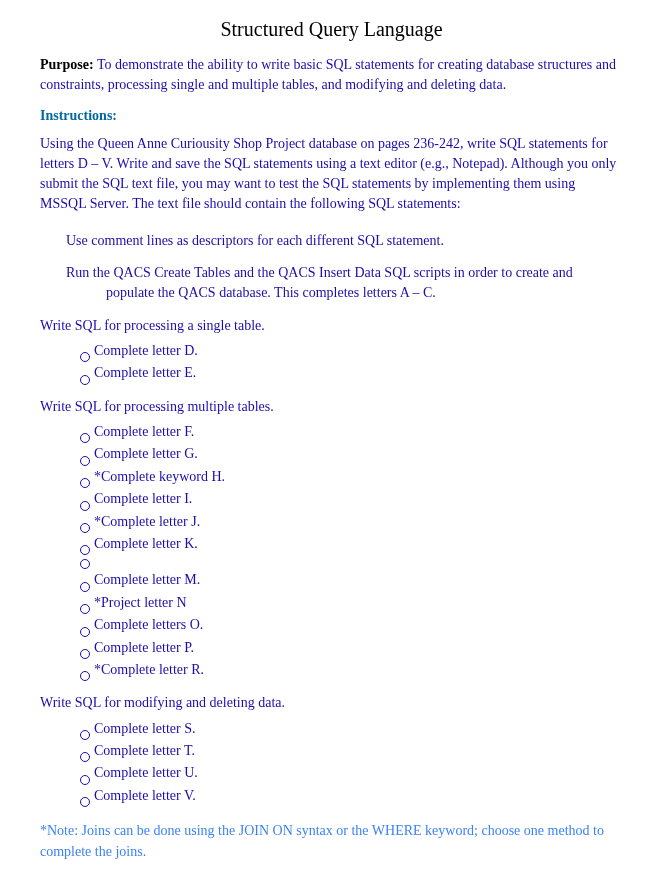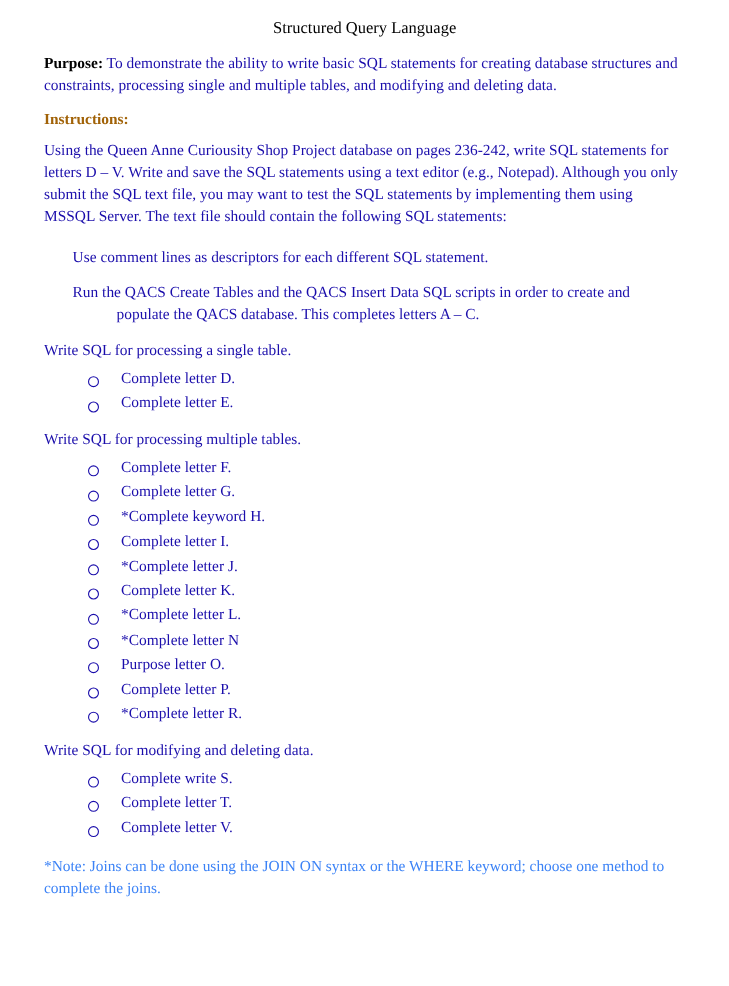--- a/index.html
+++ b/index.html
@@ -11,39 +11,39 @@
       font-family: Times New Roman, serif;
       font-size: 14px;
       background: #ffffff;
       color: #000000;
       width: 663px;
       min-height: 896px;
       padding: 18px 40px 20px 40px;
     }
     .page-title {
       text-align: center;
-      font-size: 15px;
+      font-size: 20px;
       font-weight: normal;
       margin-bottom: 14px;
       color: #000;
     }
     .purpose-block {
       margin-bottom: 12px;
       line-height: 1.45;
       color: #1a0dab;
     }
     .purpose-block .label {
       font-weight: bold;
       color: #000;
       text-align: right;
     }
     .instructions-label {
       font-weight: bold;
       margin-bottom: 10px;
-      color: #a16207;
+      color: #0369a1;
     }
     .instructions-text {
       line-height: 1.45;
       color: #1a0dab;
       margin-bottom: 16px;
     }
     .indent-section {
       margin-left: 26px;
       margin-bottom: 12px;
       line-height: 1.45;
@@ -58,22 +58,22 @@
       line-height: 1.45;
     }
     .bullet-list {
       list-style: none;
       margin-left: 40px;
     }
     .bullet-list li {
       color: #1a0dab;
       line-height: 1.6;
       display: flex;
-      align-items: center;
-      gap: 20px;
+      align-items: flex-end;
+      gap: 4px;
     }
     .bullet-list li .circle {
       display: inline-block;
       width: 10px;
       min-width: 10px;
       height: 10px;
       border-radius: 50%;
       border: 1.5px solid #1a0dab;
       margin-top: 4px;
     }
@@ -141,51 +141,58 @@
       <li>
         <span class="circle"></span>
         <span>*Complete letter J.</span>
       </li>
       <li>
         <span class="circle"></span>
         <span>Complete letter K.</span>
       </li>
       <li>
         <span class="circle"></span>
-        <span>*Complete letter L.</span>
       </li>
       <li>
         <span class="circle"></span>
-        <span>*Complete letter N</span>
+        <span>Complete letter M.</span>
       </li>
       <li>
         <span class="circle"></span>
-        <span>Purpose letter O.</span>
+        <span>*Project letter N</span>
+      </li>
+      <li>
+        <span class="circle"></span>
+        <span>Complete letters O.</span>
       </li>
       <li>
         <span class="circle"></span>
         <span>Complete letter P.</span>
       </li>
       <li>
         <span class="circle"></span>
         <span>*Complete letter R.</span>
       </li>
     </ul>
 </div>
 
 <div class="bullet-section">
   <p class="section-label">Write SQL for modifying and deleting data.</p>
   <ul class="bullet-list">
   <li>
         <span class="circle"></span>
-        <span>Complete write S.</span>
+        <span>Complete letter S.</span>
       </li>
       <li>
         <span class="circle"></span>
         <span>Complete letter T.</span>
+      </li>
+      <li>
+        <span class="circle"></span>
+        <span>Complete letter U.</span>
       </li>
       <li>
         <span class="circle"></span>
         <span>Complete letter V.</span>
       </li>
     </ul>
 </div>
 
 <p class="note-block">*Note: Joins can be done using the JOIN ON syntax or the WHERE keyword; choose one method to complete the joins.</p>
 

